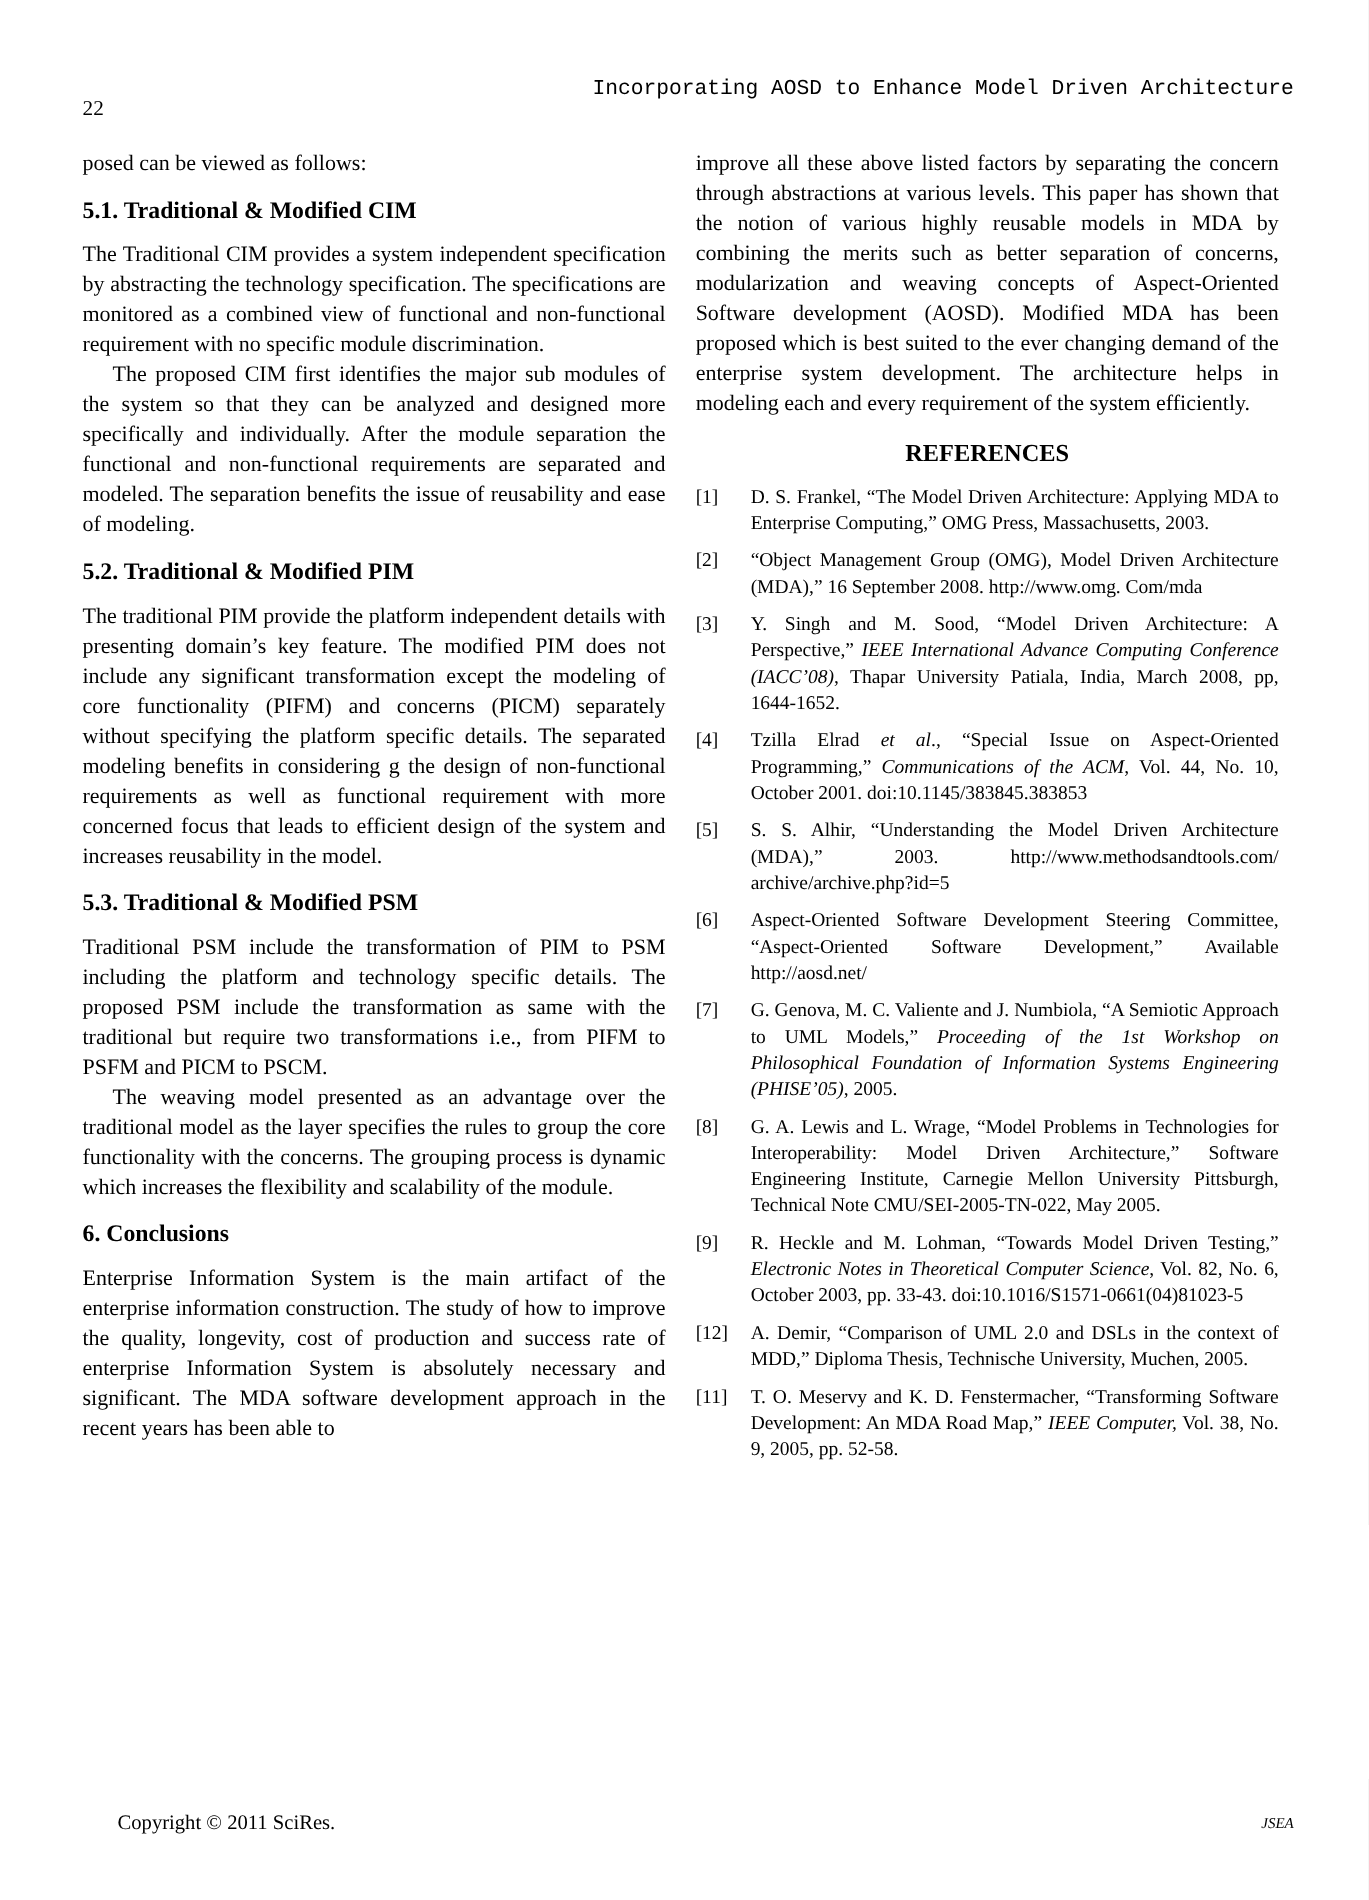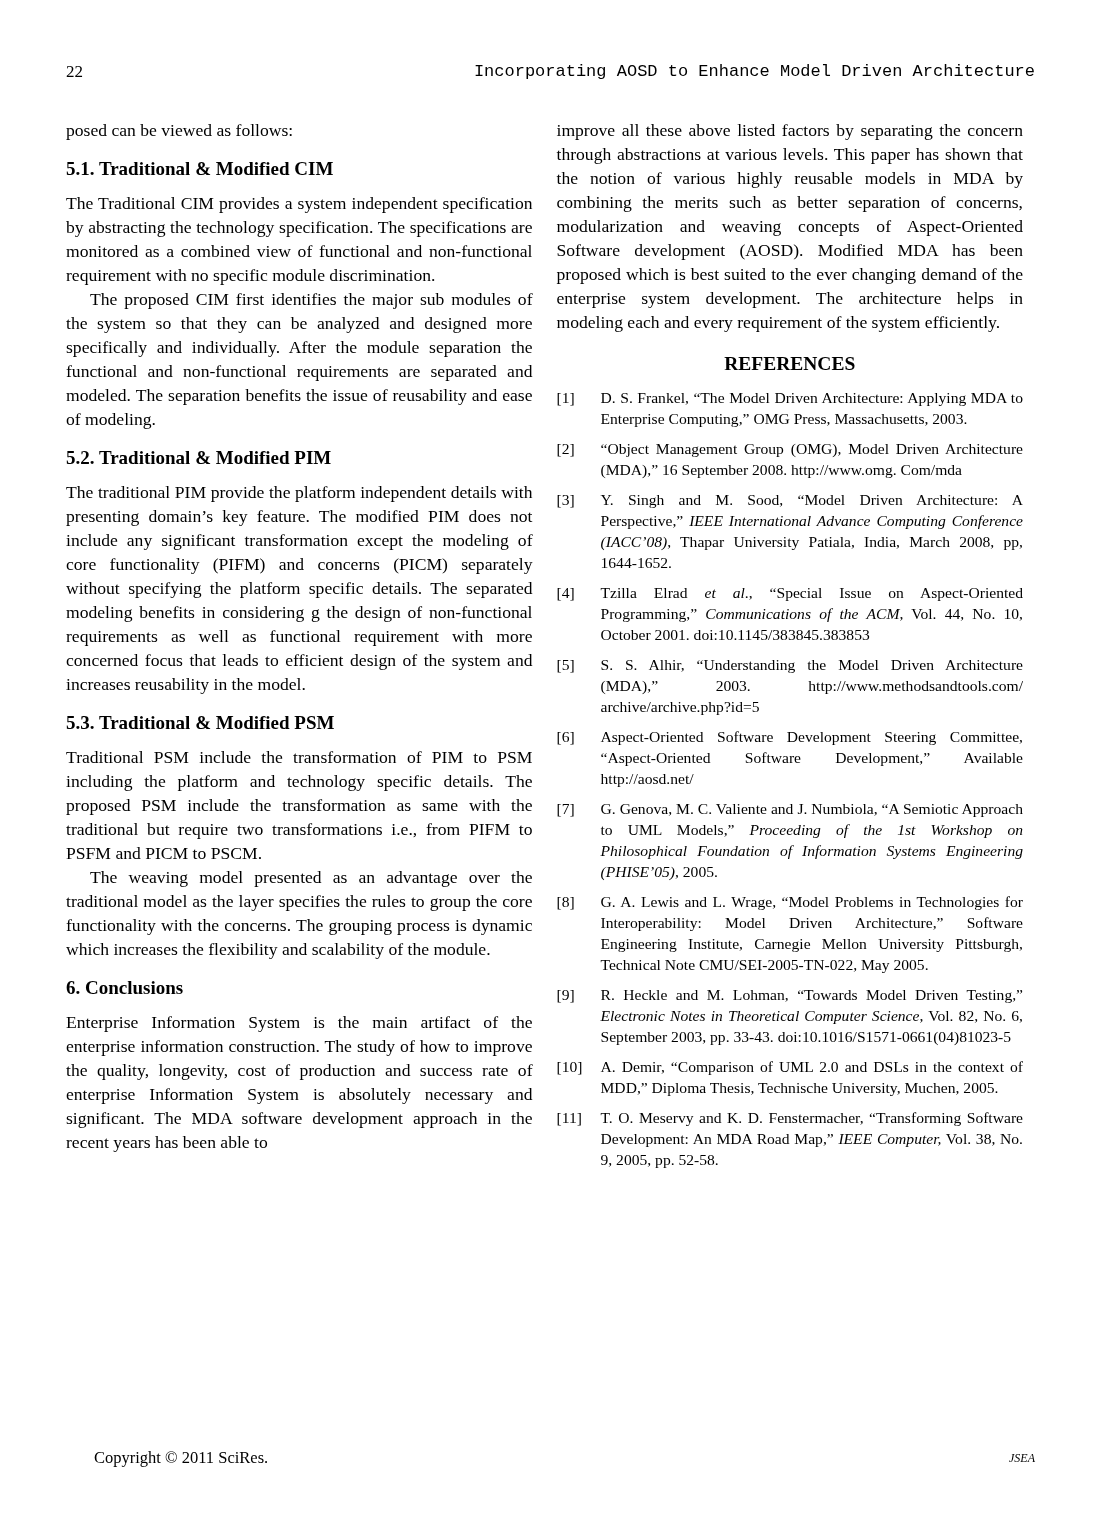--- a/index.html
+++ b/index.html
@@ -9,21 +9,21 @@
     margin:0 auto;
     background:#ffffff;
     font-family:"Liberation Serif", serif;
     color:#000;
     overflow:hidden;
   }
   .header {
     position:absolute; top:62px; left:66px; width:969px;
     font-size:17px; line-height:20px;
   }
-  .page-number { position:absolute; left:0; top:0; }
+  .page-number { position:absolute; left:0; top:15px; }
   .running-title { text-align:right;font-family:Liberation Mono, monospace; }
   .columns {
     position:absolute; top:118px; left:66px; width:969px;
     display:flex; gap:24px;
   }
   .col { width:466.5px; }
   p.body {
     margin:0;
     font-size:17.6px;
     line-height:24px;
@@ -123,24 +123,24 @@
           <div class="ref-item">
             <span class="ref-label">[7]</span>
             <span class="ref-body"><span>G. Genova, M. C. Valiente and J. Numbiola, “A Semiotic Approach to UML Models,” </span><span class="it">Proceeding of the 1st Workshop on Philosophical Foundation of Information Systems Engineering (PHISE’05)</span><span>, 2005.</span></span>
           </div>
           <div class="ref-item">
             <span class="ref-label">[8]</span>
             <span class="ref-body"><span>G. A. Lewis and L. Wrage, “Model Problems in Technologies for Interoperability: Model Driven Architecture,” Software Engineering Institute, Carnegie Mellon University Pittsburgh, Technical Note CMU/SEI-2005-TN-022, May 2005.</span></span>
           </div>
           <div class="ref-item">
             <span class="ref-label">[9]</span>
-            <span class="ref-body"><span>R. Heckle and M. Lohman, “Towards Model Driven Testing,” </span><span class="it">Electronic Notes in Theoretical Computer Science</span><span>, Vol. 82, No. 6, September 2003, pp. 33-43. doi:10.1016/S1571-0661(04)81023-5</span></span>
+            <span class="ref-body"><span>R. Heckle and M. Lohman, “Towards Model Driven Testing,” </span><span class="it">Electronic Notes in Theoretical Computer Science</span><span>, Vol. 82, No. 6, October 2003, pp. 33-43. doi:10.1016/S1571-0661(04)81023-5</span></span>
           </div>
           <div class="ref-item">
-            <span class="ref-label">[10]</span>
+            <span class="ref-label">[12]</span>
             <span class="ref-body"><span>A. Demir, “Comparison of UML 2.0 and DSLs in the context of MDD,” Diploma Thesis, Technische University, Muchen, 2005.</span></span>
           </div>
           <div class="ref-item">
             <span class="ref-label">[11]</span>
             <span class="ref-body"><span>T. O. Meservy and K. D. Fenstermacher, “Transforming Software Development: An MDA Road Map,” </span><span class="it">IEEE Computer,</span><span> Vol. 38, No. 9, 2005, pp. 52-58.</span></span>
           </div>
         </div>
     </div>
 
   </div>

